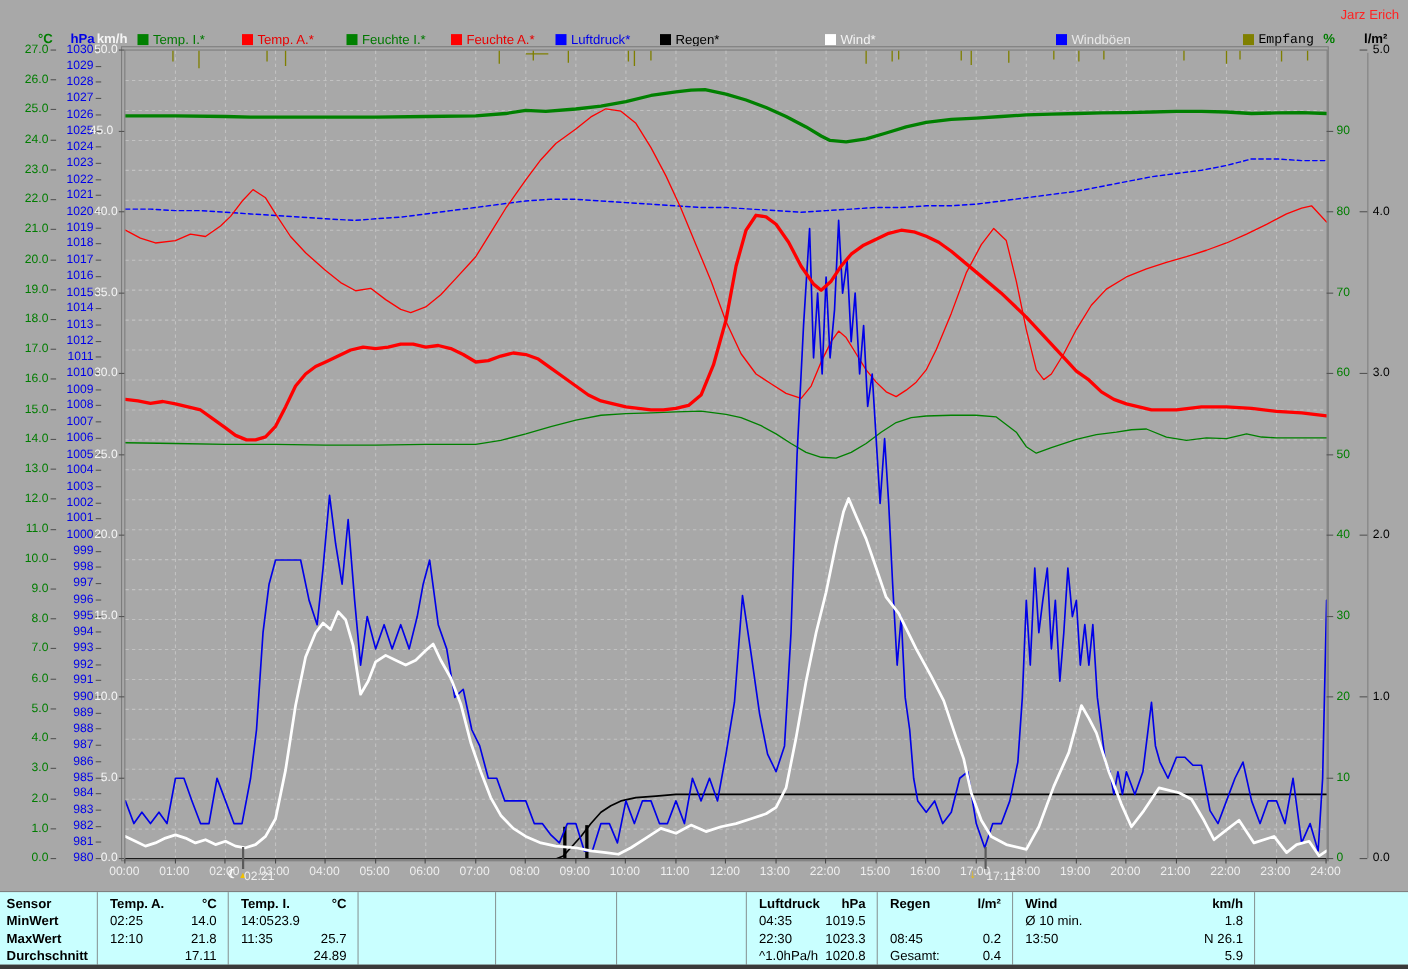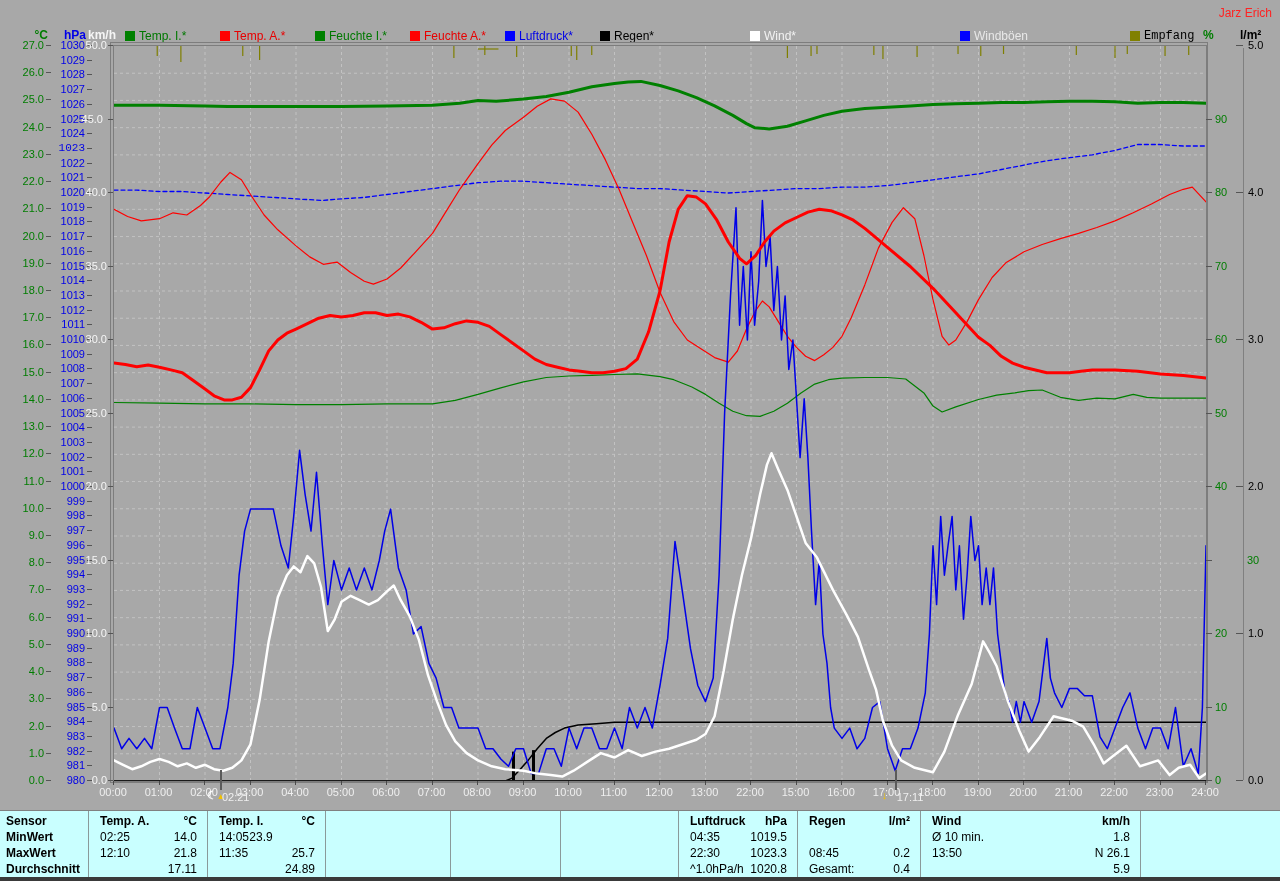--- a/index.html
+++ b/index.html
@@ -300,21 +300,21 @@
       <div class="axlab" style="left: 50px; top: 215.4px; width: 35px; color: rgb(0, 0, 232); position: absolute;">1018</div>
       <div class="tick" style="left: 87px; top: 221.4px; width: 5px; position: absolute;"></div>
       <div class="axlab" style="left: 50px; top: 200.7px; width: 35px; color: rgb(0, 0, 232); position: absolute;">1019</div>
       <div class="tick" style="left: 87px; top: 206.7px; width: 5px; position: absolute;"></div>
       <div class="axlab" style="left: 50px; top: 186px; width: 35px; color: rgb(0, 0, 232); position: absolute;">1020</div>
       <div class="tick" style="left: 87px; top: 192px; width: 5px; position: absolute;"></div>
       <div class="axlab" style="left: 50px; top: 171.3px; width: 35px; color: rgb(0, 0, 232); position: absolute;">1021</div>
       <div class="tick" style="left: 87px; top: 177.3px; width: 5px; position: absolute;"></div>
       <div class="axlab" style="left: 50px; top: 156.6px; width: 35px; color: rgb(0, 0, 232); position: absolute;">1022</div>
       <div class="tick" style="left: 87px; top: 162.6px; width: 5px; position: absolute;"></div>
-      <div class="axlab" style="left: 50px; top: 141.9px; width: 35px; color: rgb(0, 0, 232); position: absolute; font-family: Liberation Mono, monospace;">1023</div>
+      <div class="axlab" style="left: 50px; top: 141.9px; width: 35px; color: rgb(0, 0, 232); position: absolute;">1023</div>
       <div class="tick" style="left: 87px; top: 147.9px; width: 5px; position: absolute;"></div>
       <div class="axlab" style="left: 50px; top: 127.2px; width: 35px; color: rgb(0, 0, 232); position: absolute;">1024</div>
       <div class="tick" style="left: 87px; top: 133.2px; width: 5px; position: absolute;"></div>
       <div class="axlab" style="left: 50px; top: 112.5px; width: 35px; color: rgb(0, 0, 232); position: absolute;">1025</div>
       <div class="tick" style="left: 87px; top: 118.5px; width: 5px; position: absolute;"></div>
       <div class="axlab" style="left: 50px; top: 97.8px; width: 35px; color: rgb(0, 0, 232); position: absolute;">1026</div>
       <div class="tick" style="left: 87px; top: 103.8px; width: 5px; position: absolute;"></div>
       <div class="axlab" style="left: 50px; top: 83.1px; width: 35px; color: rgb(0, 0, 232); position: absolute;">1027</div>
       <div class="tick" style="left: 87px; top: 89.1px; width: 5px; position: absolute;"></div>
       <div class="axlab" style="left: 50px; top: 68.4px; width: 35px; color: rgb(0, 0, 232); position: absolute;">1028</div>
@@ -347,21 +347,21 @@
       <div class="tick" style="left: 108px; top: 45px; width: 5px; position: absolute;"></div>
     </div>
   <div class="abs" id="right-axes">
       <div class="tick" style="left: 1206px; top: 780px; width: 6px; position: absolute;"></div>
       <div class="axlab" style="left: 1215px; top: 774px; width: 24px; text-align: left; color: rgb(0, 125, 0); position: absolute;">0</div>
       <div class="tick" style="left: 1206px; top: 706.5px; width: 6px; position: absolute;"></div>
       <div class="axlab" style="left: 1215px; top: 700.5px; width: 24px; text-align: left; color: rgb(0, 125, 0); position: absolute;">10</div>
       <div class="tick" style="left: 1206px; top: 633px; width: 6px; position: absolute;"></div>
       <div class="axlab" style="left: 1215px; top: 627px; width: 24px; text-align: left; color: rgb(0, 125, 0); position: absolute;">20</div>
       <div class="tick" style="left: 1206px; top: 559.5px; width: 6px; position: absolute;"></div>
-      <div class="axlab" style="left: 1215px; top: 553.5px; width: 24px; text-align: left; color: rgb(0, 125, 0); position: absolute; margin-left: 32px;">30</div>
+      <div class="axlab" style="left: 1215px; top: 553.5px; width: 24px; text-align: left; color: rgb(0, 125, 0); position: absolute;">30</div>
       <div class="tick" style="left: 1206px; top: 486px; width: 6px; position: absolute;"></div>
       <div class="axlab" style="left: 1215px; top: 480px; width: 24px; text-align: left; color: rgb(0, 125, 0); position: absolute;">40</div>
       <div class="tick" style="left: 1206px; top: 412.5px; width: 6px; position: absolute;"></div>
       <div class="axlab" style="left: 1215px; top: 406.5px; width: 24px; text-align: left; color: rgb(0, 125, 0); position: absolute;">50</div>
       <div class="tick" style="left: 1206px; top: 339px; width: 6px; position: absolute;"></div>
       <div class="axlab" style="left: 1215px; top: 333px; width: 24px; text-align: left; color: rgb(0, 125, 0); position: absolute;">60</div>
       <div class="tick" style="left: 1206px; top: 265.5px; width: 6px; position: absolute;"></div>
       <div class="axlab" style="left: 1215px; top: 259.5px; width: 24px; text-align: left; color: rgb(0, 125, 0); position: absolute;">70</div>
       <div class="tick" style="left: 1206px; top: 192px; width: 6px; position: absolute;"></div>
       <div class="axlab" style="left: 1215px; top: 186px; width: 24px; text-align: left; color: rgb(0, 125, 0); position: absolute;">80</div>

